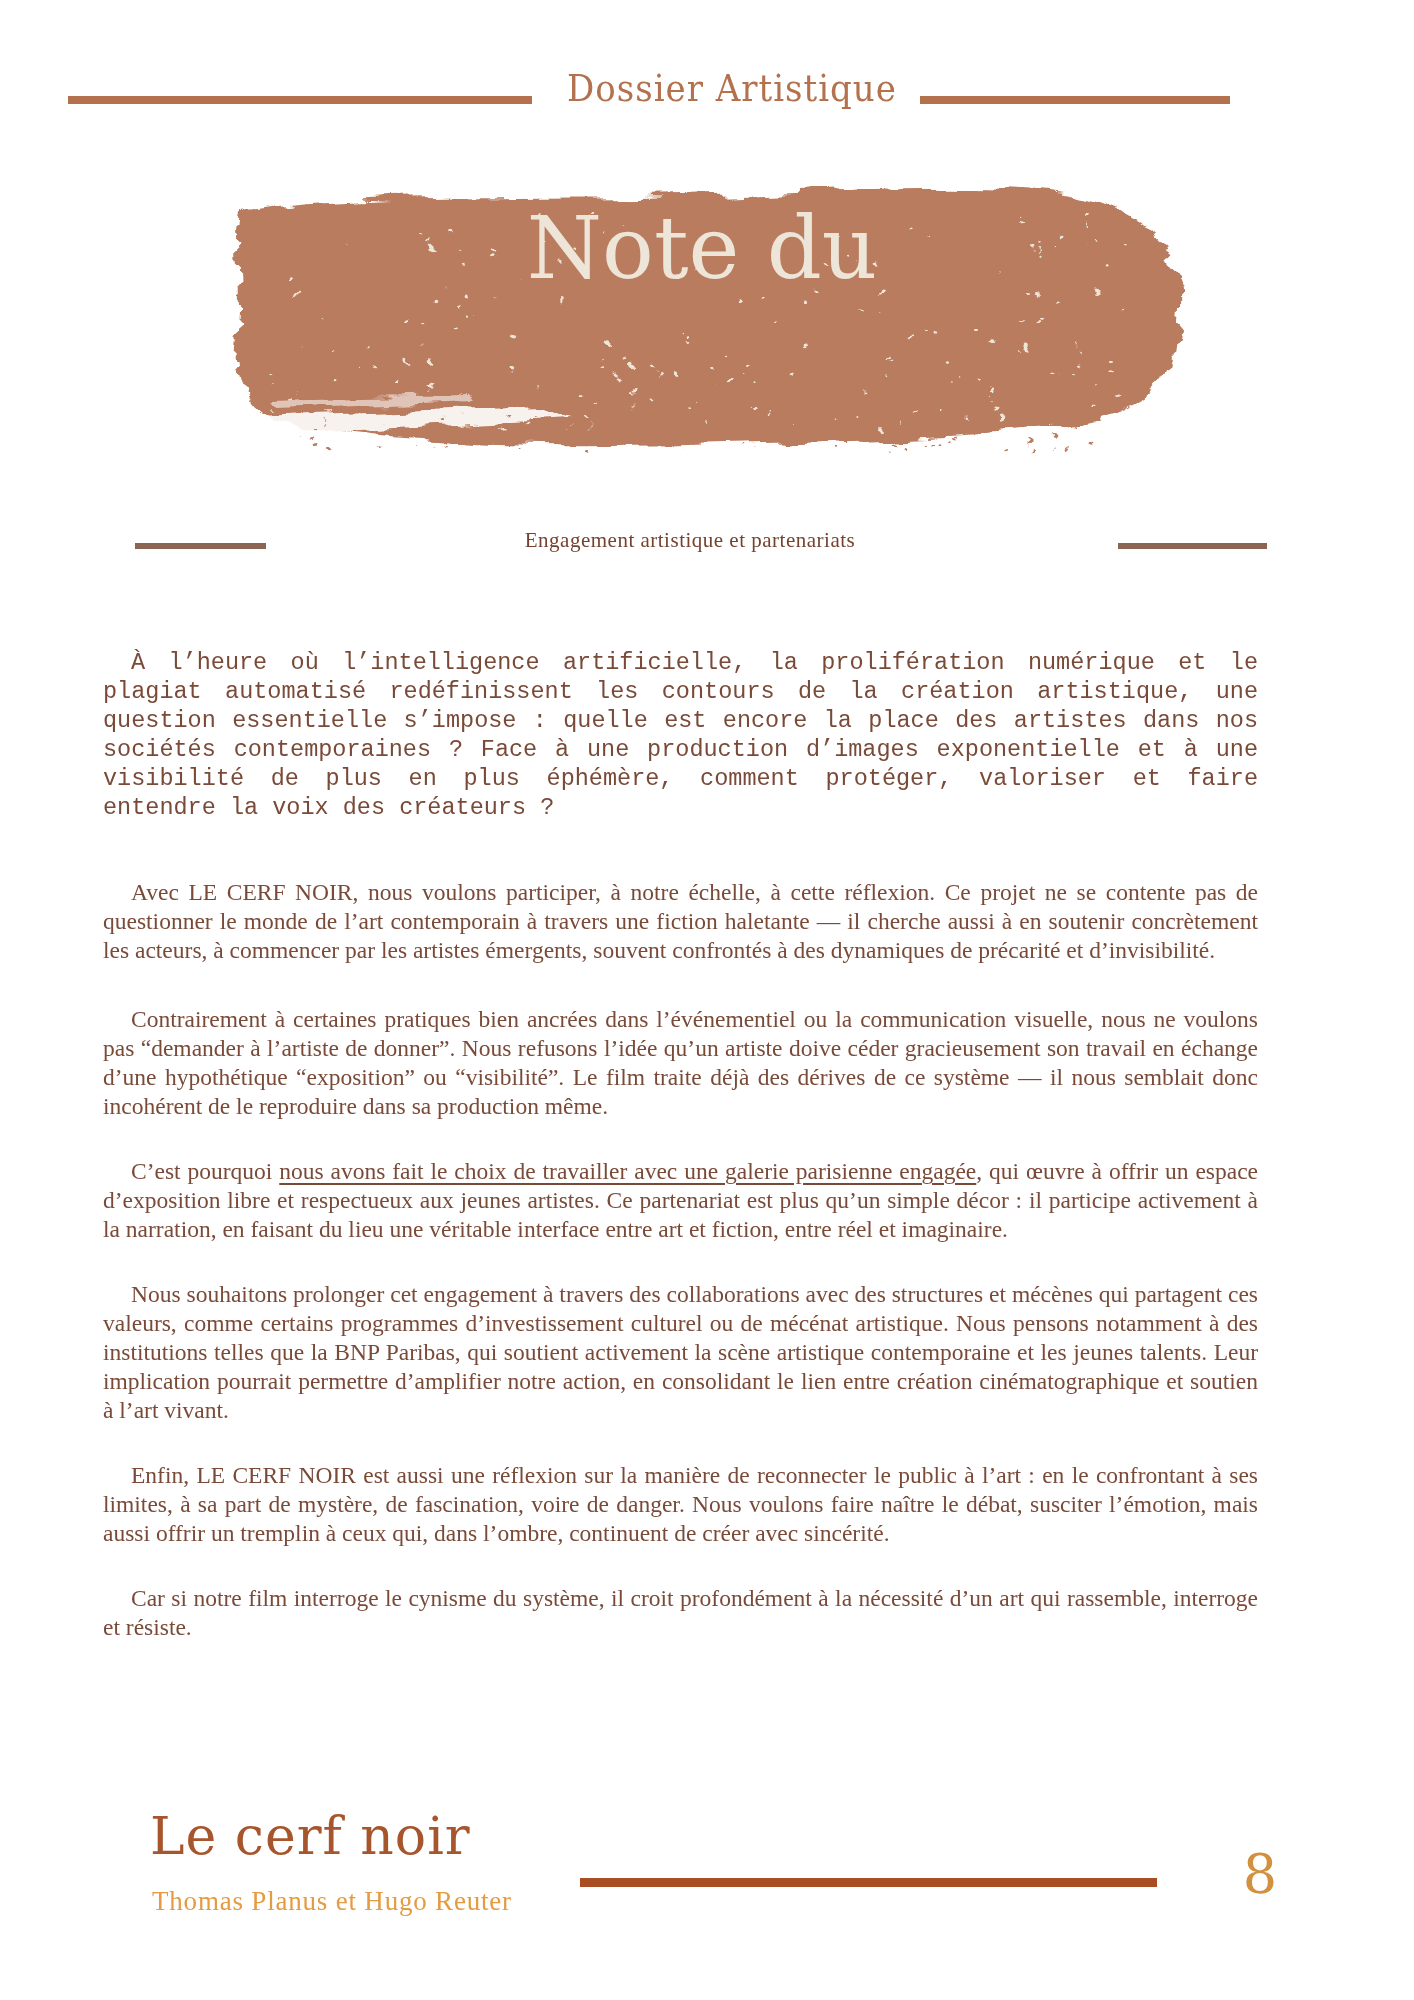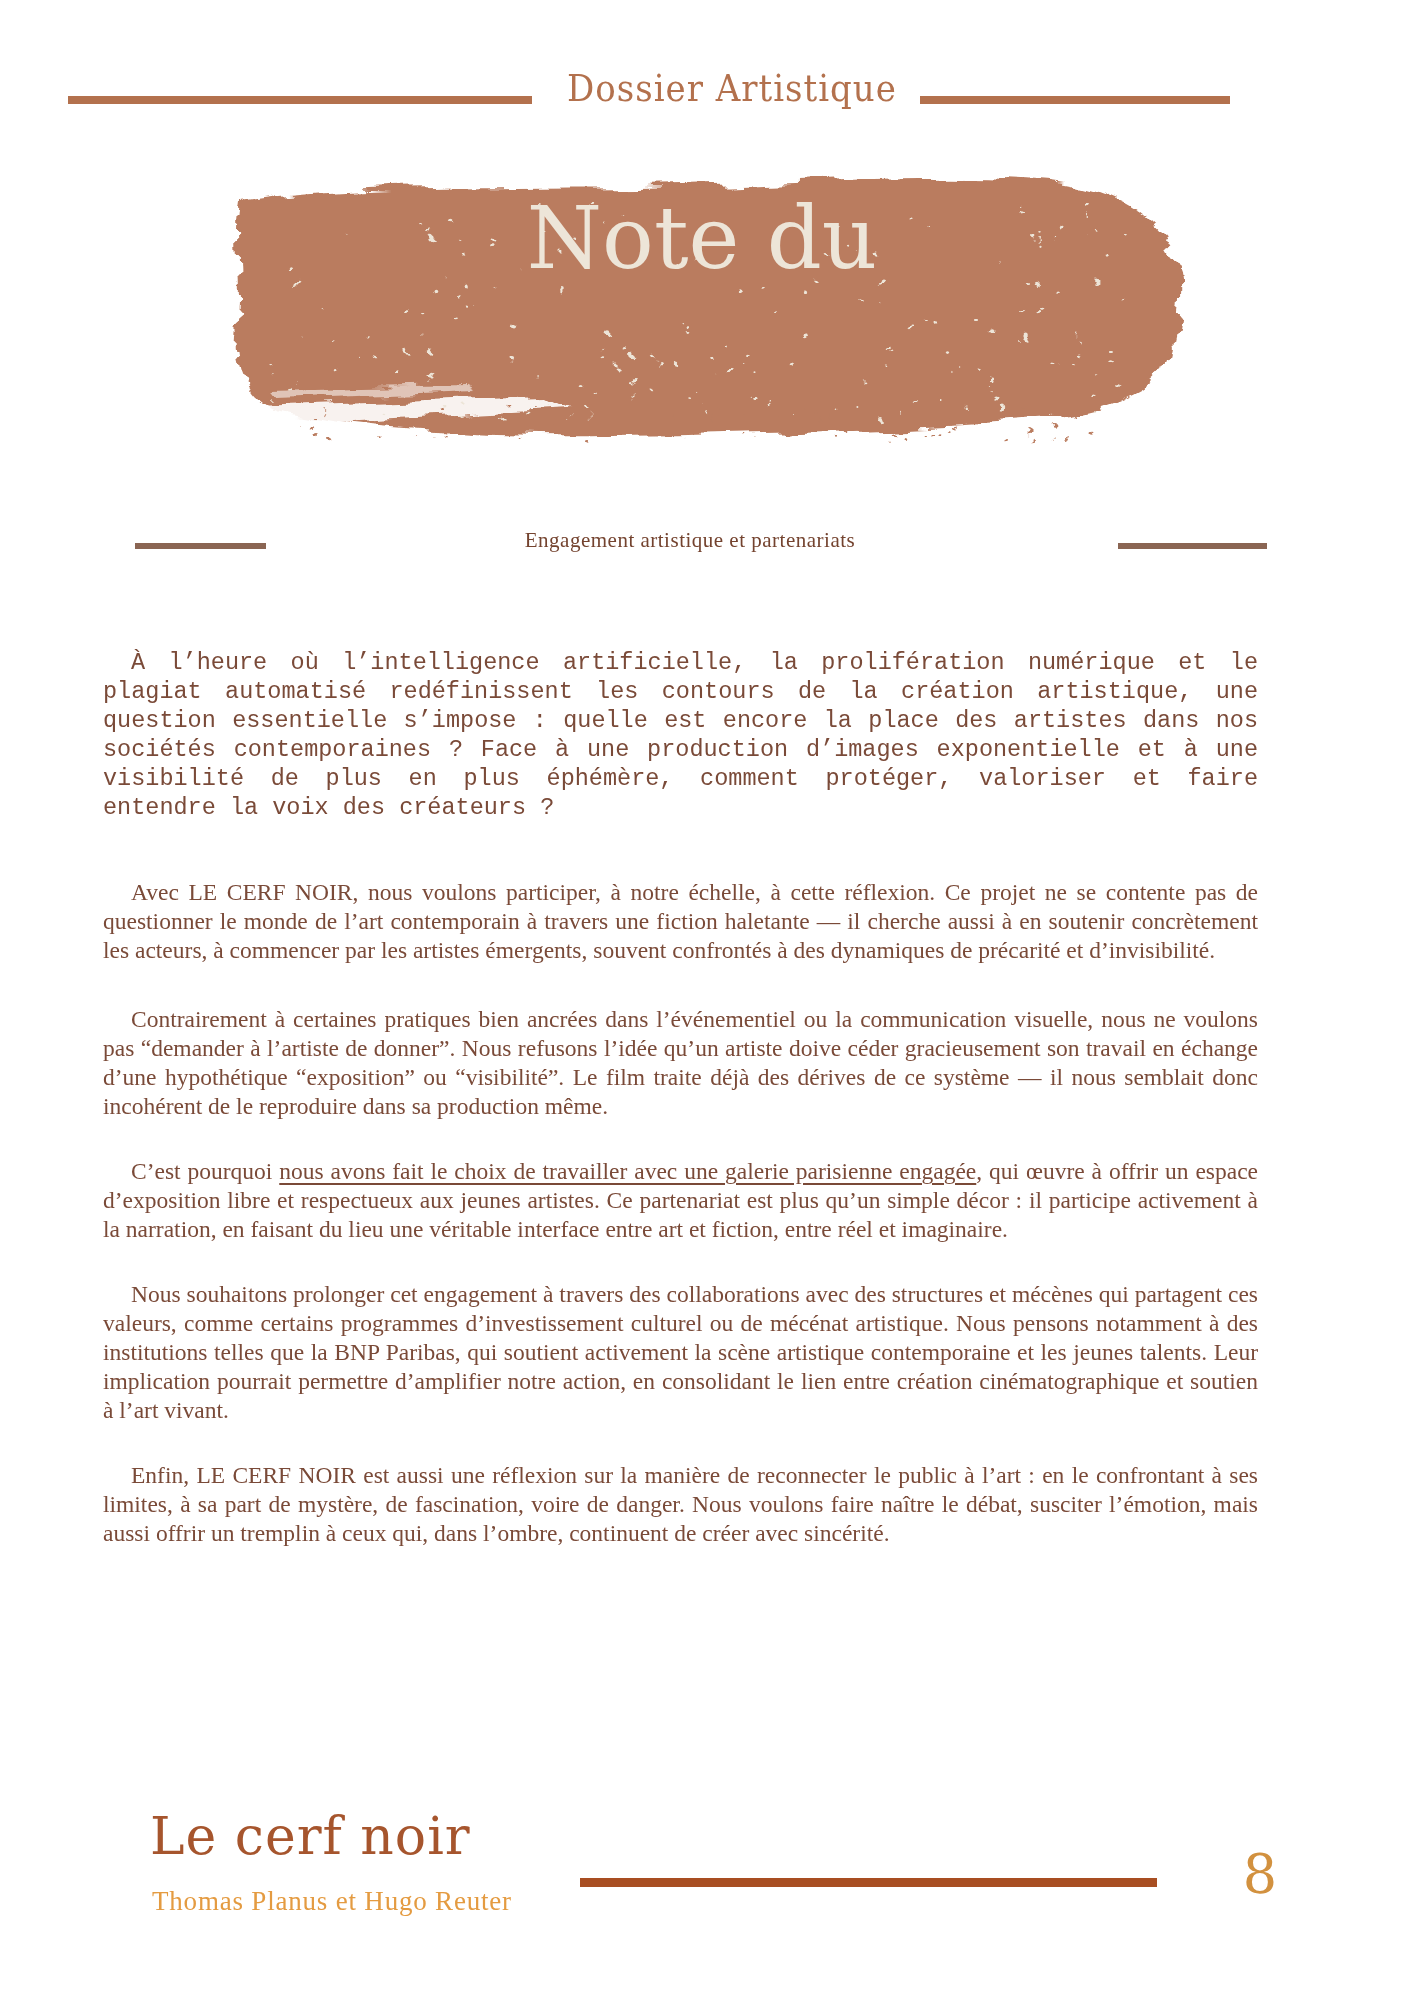--- a/index.html
+++ b/index.html
@@ -31,21 +31,21 @@
     text-align:center;
     font-family:"DejaVu Serif", serif;
     font-size:34px;color:var(--terracotta);
     letter-spacing:1px;
     transform:scaleY(1.08);
   }
   .rule{position:absolute;top:96px;height:8px;background:var(--terracotta);}
   .rule-left{left:68px;width:464px;}
   .rule-right{left:920px;width:310px;}
   
-  .hero{position:absolute;left:212px;top:160px;width:980px;height:295px;}
+  .hero{position:absolute;left:212px;top:170px;width:980px;height:295px;}
   .hero svg{position:absolute;left:0;top:0;width:100%;height:100%;}
   .hero-title{
     position:absolute;left:0;top:0;width:100%;
     padding-top:26px;
     text-align:center;
     font-family:"DejaVu Serif", serif;
     font-size:86px;line-height:105px;
     color:var(--cream);
     letter-spacing:0px;
   }
@@ -384,20 +384,21 @@
   <div class="subtitle">Engagement artistique et partenariats</div>
   <div class="srule srule-right"></div>
 
   <main class="bodytext">
       <p class="para"><span>À l’heure où l’intelligence artificielle, la prolifération numérique et le plagiat automatisé redéfinissent les contours de la création artistique, une question essentielle s’impose : quelle est encore la place des artistes dans nos sociétés contemporaines ? Face à une production d’images exponentielle et à une visibilité de plus en plus éphémère, comment protéger, valoriser et faire entendre la voix des créateurs ?</span></p>
       <p class="para"><span>Avec LE CERF NOIR, nous voulons participer, à notre échelle, à cette réflexion. Ce projet ne se contente pas de questionner le monde de l’art contemporain à travers une fiction haletante — il cherche aussi à en soutenir concrètement les acteurs, à commencer par les artistes émergents, souvent confrontés à des dynamiques de précarité et d’invisibilité.</span></p>
       <p class="para"><span>Contrairement à certaines pratiques bien ancrées dans l’événementiel ou la communication visuelle, nous ne voulons pas “demander à l’artiste de donner”. Nous refusons l’idée qu’un artiste doive céder gracieusement son travail en échange d’une hypothétique “exposition” ou “visibilité”. Le film traite déjà des dérives de ce système — il nous semblait donc incohérent de le reproduire dans sa production même.</span></p>
       <p class="para"><span>C’est pourquoi </span><span class="u">nous avons fait le choix de travailler avec une galerie parisienne engagée</span><span>, qui œuvre à offrir un espace d’exposition libre et respectueux aux jeunes artistes. Ce partenariat est plus qu’un simple décor : il participe activement à la narration, en faisant du lieu une véritable interface entre art et fiction, entre réel et imaginaire.</span></p>
       <p class="para"><span>Nous souhaitons prolonger cet engagement à travers des collaborations avec des structures et mécènes qui partagent ces valeurs, comme certains programmes d’investissement culturel ou de mécénat artistique. Nous pensons notamment à des institutions telles que la BNP Paribas, qui soutient activement la scène artistique contemporaine et les jeunes talents. Leur implication pourrait permettre d’amplifier notre action, en consolidant le lien entre création cinématographique et soutien à l’art vivant.</span></p>
       <p class="para"><span>Enfin, LE CERF NOIR est aussi une réflexion sur la manière de reconnecter le public à l’art : en le confrontant à ses limites, à sa part de mystère, de fascination, voire de danger. Nous voulons faire naître le débat, susciter l’émotion, mais aussi offrir un tremplin à ceux qui, dans l’ombre, continuent de créer avec sincérité.</span></p>
+      <p class="para"><span>Car si notre film interroge le cynisme du système, il croit profondément à la nécessité d’un art qui rassemble, interroge et résiste.</span></p>
     </main>
 
   <div class="brand">Le cerf noir</div>
   <div class="authors">Thomas Planus et Hugo Reuter</div>
   <div class="footer-rule"></div>
   <div class="page-number">8</div>
 
 </div>
 
 </body></html>

